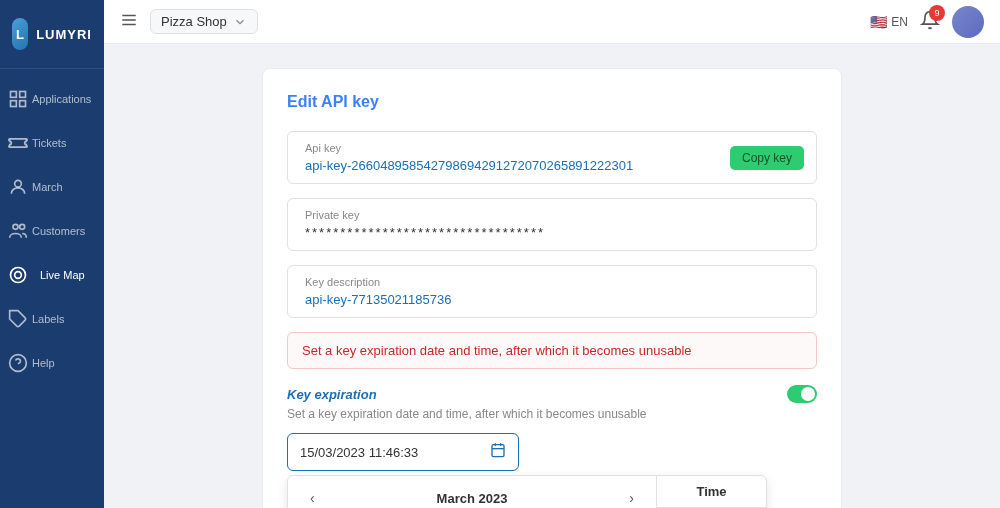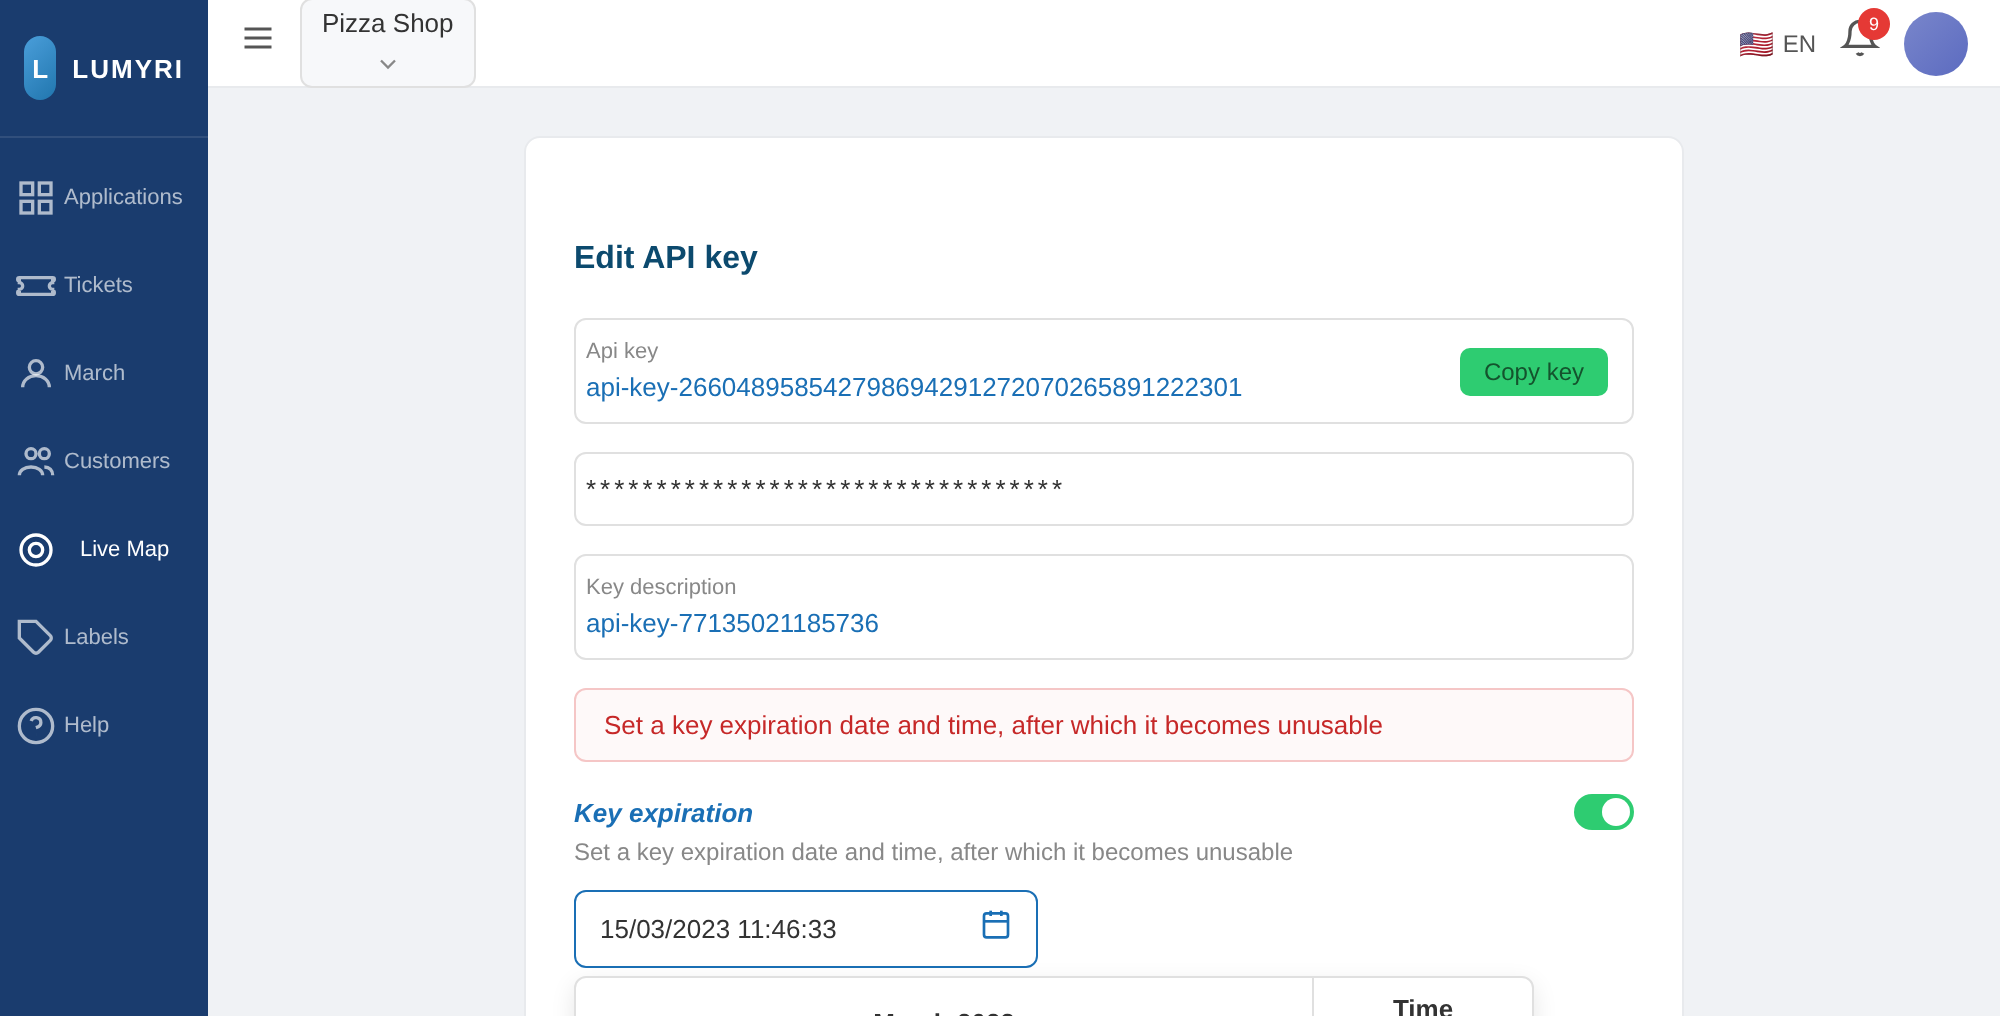--- a/index.html
+++ b/index.html
@@ -61,21 +61,21 @@
       border-bottom: 1px solid #e8eaed;
       gap: 8px;
     }
     .topbar-menu-icon {
       color: #555; cursor: pointer; margin-right: 4px;
     }
     .shop-selector {
       display: flex; align-items: center; gap: 6px;
       background: #f7f8fa; border: 1px solid #e0e0e0;
       border-radius: 6px; padding: 4px 10px; cursor: pointer;
-      font-size: 13px; color: #333; flex-direction: column;
+      font-size: 13px; color: #333;
     }
     .shop-selector svg { width: 14px; height: 14px; color: #888; }
     .topbar-right {
       margin-left: auto; display: flex; align-items: center; gap: 12px;
     }
     .lang-btn {
       display: flex; align-items: center; gap: 4px;
       font-size: 12px; color: #555; cursor: pointer;
     }
     .flag { font-size: 14px; }
@@ -99,27 +99,26 @@
       flex: 1; overflow-y: auto; padding: 24px 32px;
     }
     .card {
       background: white; border-radius: 8px;
       border: 1px solid #e8eaed;
       padding: 24px;
       max-width: 580px;
       margin: 0 auto;
     }
     .card-title {
-      font-size: 16px; font-weight: 600; color: #0c4a6e;
+      font-size: 16px; font-weight: 600; color: #3b82f6;
       margin-bottom: 20px;
-      margin-top: 28px;
     }
     .field-group {
       border: 1px solid #e0e0e0; border-radius: 6px;
-      padding: 10px 5px; margin-bottom: 14px;
+      padding: 10px 17px; margin-bottom: 14px;
       position: relative;
     }
     .field-label {
       font-size: 11px; color: #888; margin-bottom: 4px;
     }
     .field-value {
       font-size: 13px; color: #1a6fb5;
     }
     .field-value.masked { color: #333; letter-spacing: 2px; }
     .copy-btn {
@@ -301,20 +300,21 @@
     <div class="card">
       <div class="card-title">Edit API key</div>
 
       <div class="field-group">
         <div class="field-label">Api key</div>
         <div class="field-value">api-key-266048958542798694291272070265891222301</div>
         <button class="copy-btn">Copy key</button>
       </div>
 
       <div class="field-group">
+        <div class="field-label">Private key</div>
         <div class="field-value masked">**********************************</div>
       </div>
 
       <div class="field-group">
         <div class="field-label">Key description</div>
         <div class="field-value">api-key-77135021185736</div>
       </div>
 
       <div class="warning-box">Set a key expiration date and time, after which it becomes unusable</div>
 

